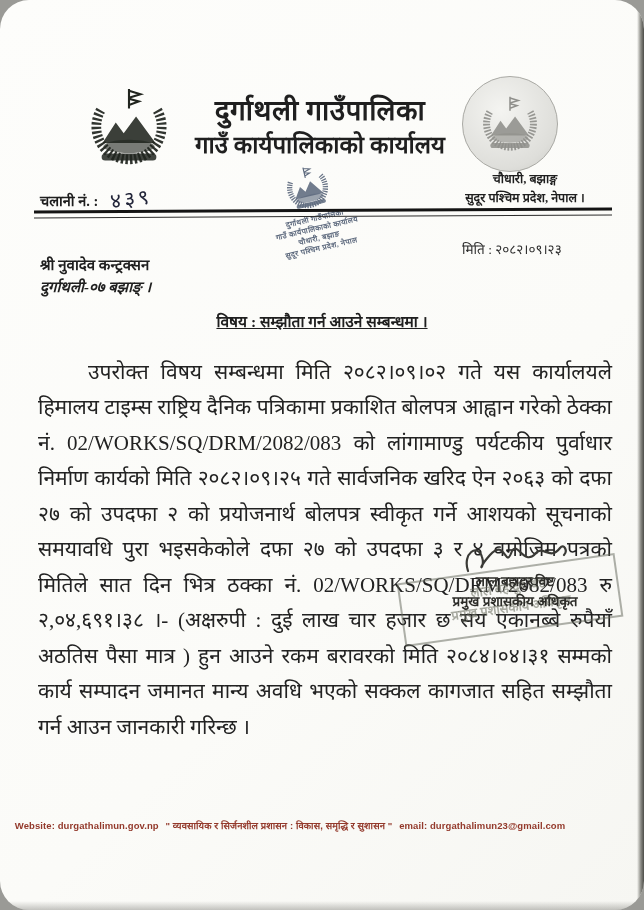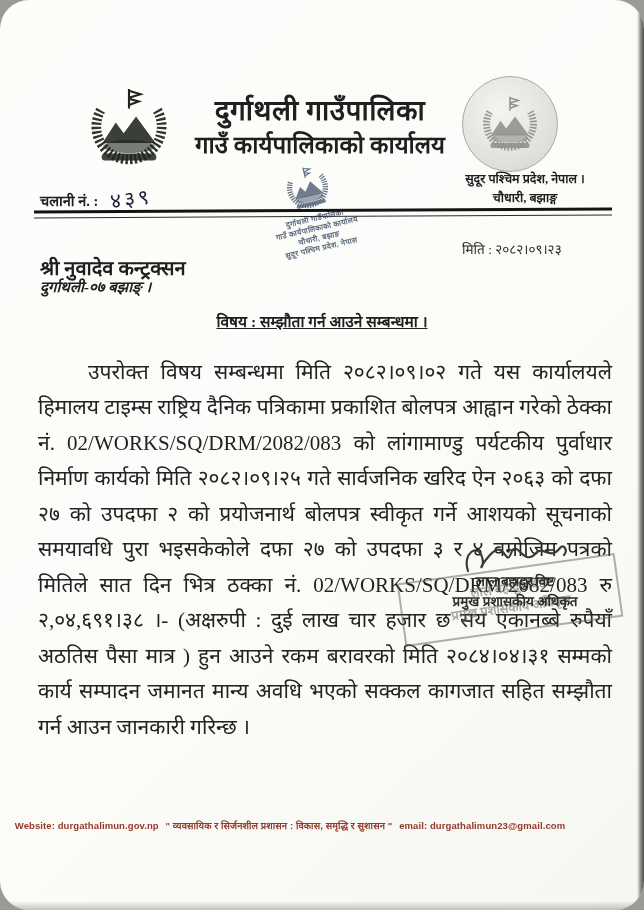--- a/index.html
+++ b/index.html
@@ -44,21 +44,21 @@
 
   
   .mid-stamp{left:240px;top:164px;width:150px;height:112px;
     transform:rotate(-13deg);text-align:center;color:#3b4a63;opacity:.82;}
   .mid-stamp svg{width:58px;height:46px;color:#3b4a63;}
   .mid-stamp .s-line{font-size:7.5px;font-weight:700;line-height:1.35;
     letter-spacing:.4px;}
 
   
   .date-line{left:462px;top:240px;font-size:13.5px;color:#2b2b2b;}
-  .addr1{left:40px;top:254px;font-size:20px;font-weight:700;}
+  .addr1{left:40px;top:254px;font-size:15px;font-weight:700;}
   .addr2{left:40px;top:276px;font-size:15px;font-weight:700;font-style:italic;}
   .subject{left:0;top:310px;width:644px;text-align:center;font-size:15.5px;
     font-weight:600;text-decoration:underline;}
   .body-text{left:38px;top:334px;width:574px;font-size:21px;line-height:1.69;
     text-align:justify;text-indent:50px;color:#222;}
 
   
   .sig-block{left:398px;top:538px;width:234px;height:116px;}
   .sig-scribble{position:absolute;left:62px;top:0;width:112px;height:42px;color:#3a3a36;}
   .sig-stamp{position:absolute;left:2px;top:30px;width:220px;height:64px;
@@ -112,22 +112,22 @@
       </svg>
   </div>
 
   <div class="abs lh-title">दुर्गाथली गाउँपालिका</div>
   <div class="abs lh-subtitle">गाउँ कार्यपालिकाको कार्यालय</div>
   <div class="abs dispatch">
     <span>चलानी नं. :</span>
     <span class="hand">४३९</span>
   </div>
   <div class="abs loc">
+    <div>चौधारी, बझाङ्ग</div>
     <div>सुदूर पश्चिम प्रदेश, नेपाल ।</div>
-    <div>चौधारी, बझाङ्ग</div>
   </div>
 
   <div class="abs mid-stamp">
     <svg viewBox="0 0 120 90">
         <use href="#emblem"></use>
       </svg>
     <div class="s-line">दुर्गाथली गाउँपालिका</div>
     <div class="s-line">गाउँ कार्यपालिकाको कार्यालय</div>
     <div class="s-line">चौधारी, बझाङ</div>
     <div class="s-line">सुदूर पश्चिम प्रदेश, नेपाल</div>

